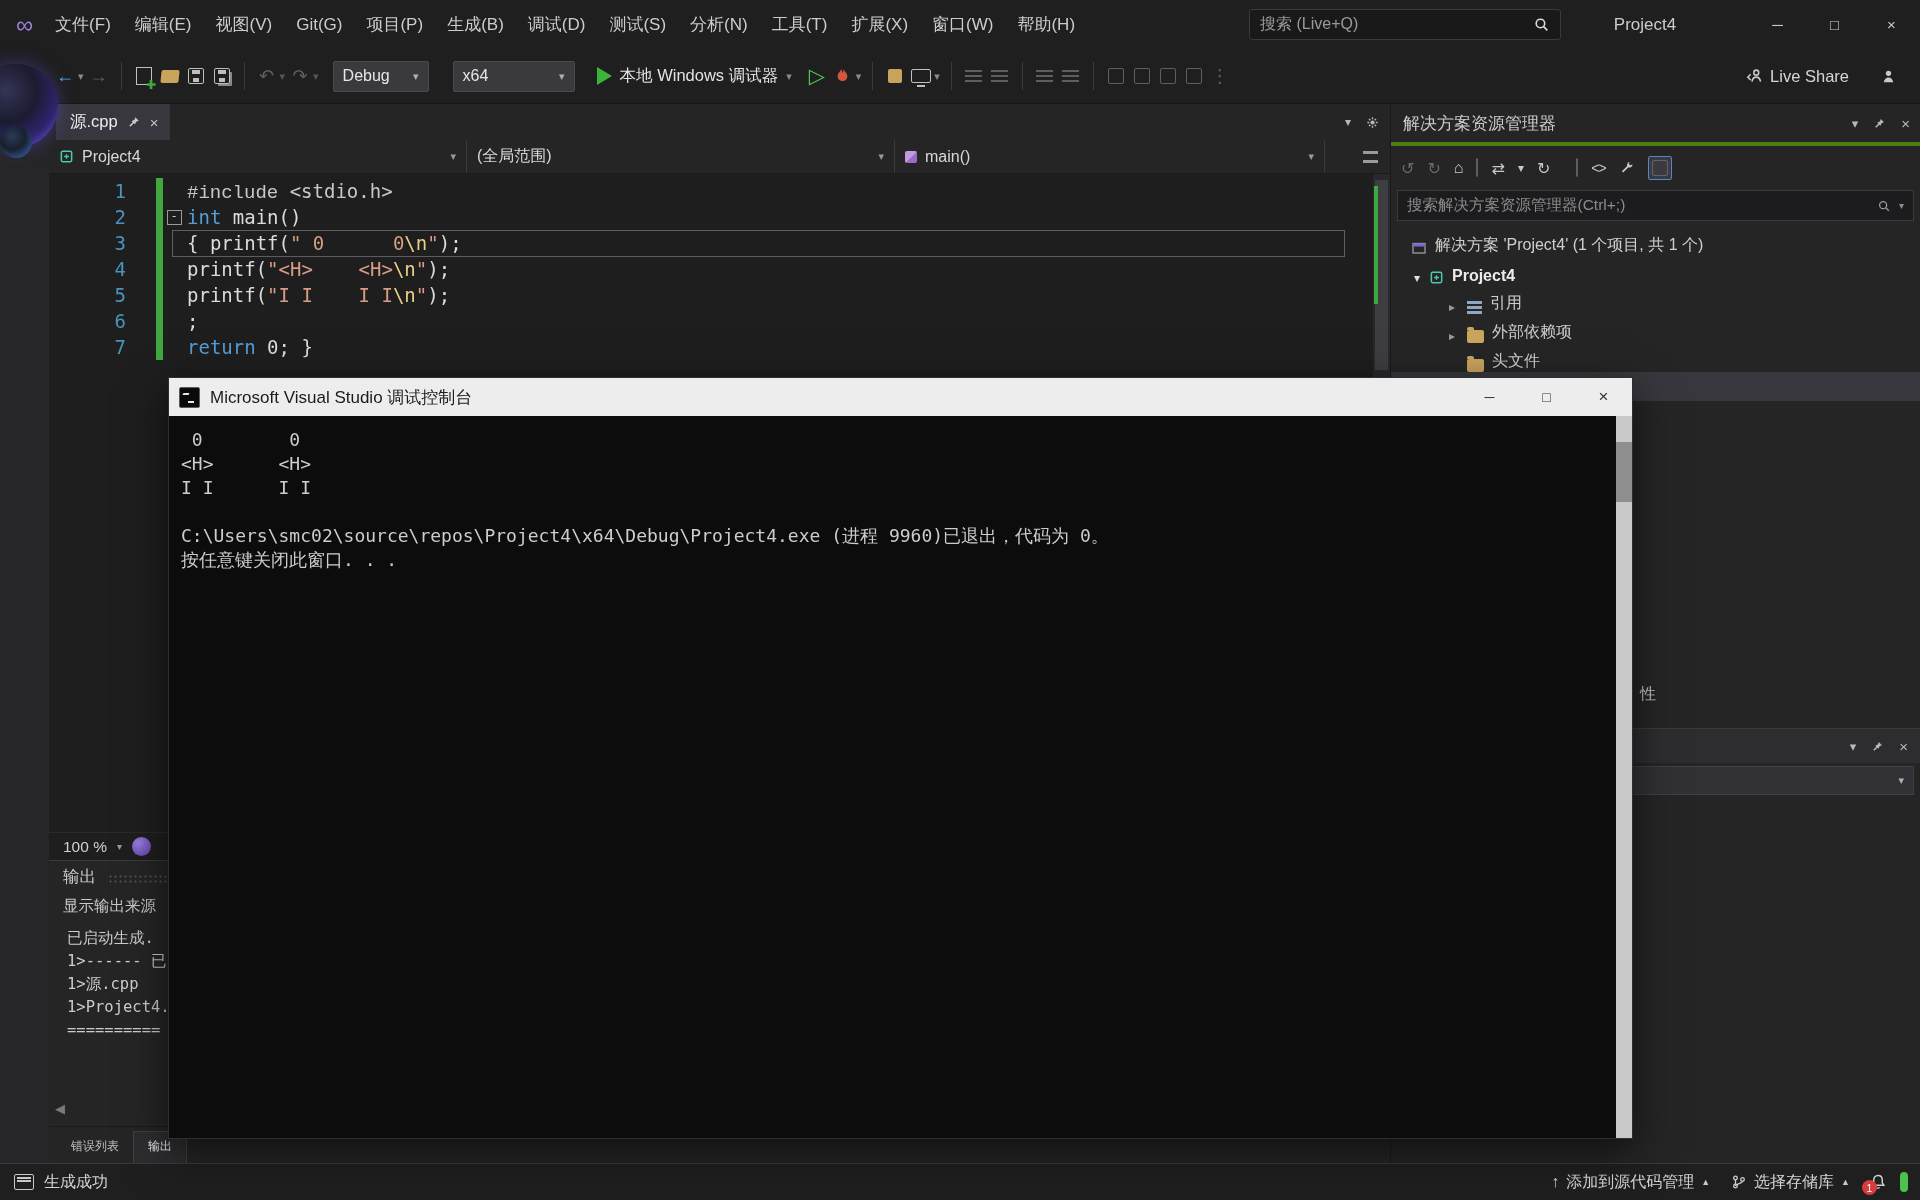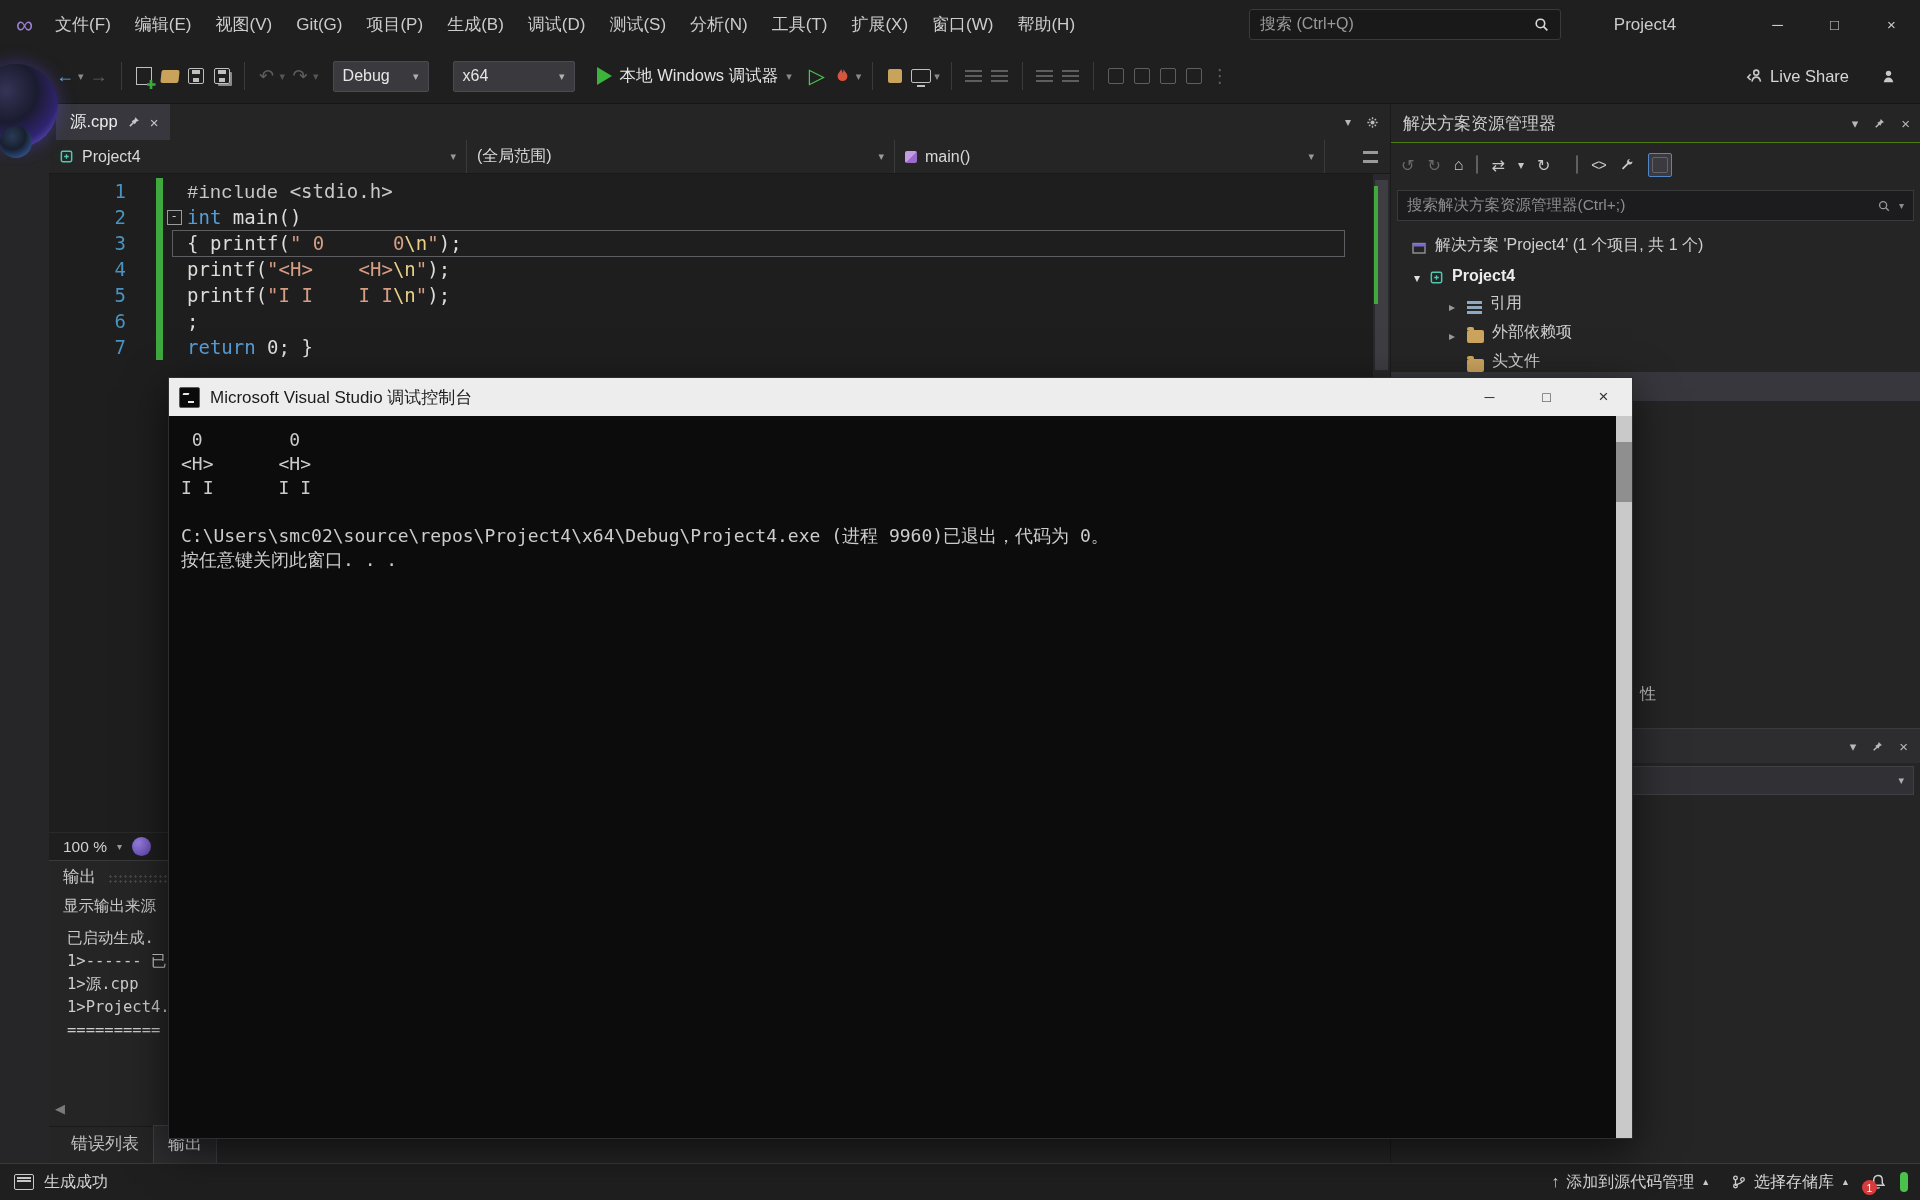--- a/index.html
+++ b/index.html
@@ -84,26 +84,26 @@
   .zoomrow{position:absolute;left:0;right:17px;top:728px;height:28px;background:#1E1E1E;display:flex;align-items:center;padding-left:14px;font-size:15.5px;color:#D0D0D0;gap:10px;border-top:1px solid #2A2A2A;box-sizing:border-box;}
   .i-acc{width:19px;height:19px;border-radius:50%;background:radial-gradient(circle at 35% 30%,#9A7FE0,#5B3FA8);}
   .outpanel{position:absolute;left:0;right:0;top:756px;height:266px;background:#252526;border-top:1px solid #3A3A3C;box-sizing:border-box;}
   .outhead{display:flex;align-items:center;height:32px;padding-left:14px;font-size:16.5px;color:#CCCCCC;gap:12px;}
   .dots{flex:0 0 980px;height:9px;background-image:radial-gradient(#454548 1.2px,transparent 1.2px);background-size:5px 5px;margin-top:3px;}
   .outsrc{padding-left:14px;font-size:15.5px;color:#C8C8C8;height:26px;display:flex;align-items:center;}
   .outlines{padding:8px 0 0 18px;font-family:"DejaVu Sans Mono","Liberation Mono",monospace;font-size:15.5px;line-height:23px;color:#CCCCCC;}
   .out-line{white-space:pre;}
   .outscroll{position:absolute;left:6px;bottom:10px;color:#7A7A7A;font-size:13px;}
   .btabs{position:absolute;left:0;right:0;top:1022px;height:37px;background:#252526;display:flex;align-items:flex-end;padding-left:8px;border-top:1px solid #1A1A1A;box-sizing:border-box;}
-  .btab{padding:6px 14px 8px;font-size:17px;color:#C0C0C0;}
+  .btab{padding:6px 14px 8px;font-size:12px;color:#C0C0C0;}
   .btab.active{background:#2D2D30;border:1px solid #3F3F46;border-bottom:none;color:#E8E8E8;}
 
   
   .rightpane{position:absolute;left:1390px;top:104px;right:0;bottom:37px;background:#252526;border-left:1px solid #1A1A1A;box-sizing:border-box;}
-  .se-head{display:flex;align-items:center;height:38px;padding:0 10px 0 12px;font-size:17px;color:#CCCCCC;border-bottom:1px solid #4d7c0f;}
+  .se-head{display:flex;align-items:center;height:38px;padding:0 10px 0 12px;font-size:17px;color:#CCCCCC;border-bottom:4px solid #4d7c0f;}
   .se-head .hicons{margin-left:auto;display:flex;align-items:center;gap:15px;color:#B8B8B8;font-size:13px;}
   .se-tools{display:flex;align-items:center;height:44px;gap:13px;padding:0 10px;color:#C8C8C8;font-size:16px;}
   .se-tools .dim{color:#6A6A6A;}
   .tool-active{border:1px solid #5286C9;background:#3A3A40;padding:3px;border-radius:2px;display:flex;}
   .se-search{position:absolute;left:6px;right:6px;top:86px;height:31px;background:#1C1C1E;border:1px solid #3A3A3C;display:flex;align-items:center;padding:0 9px;color:#8C8C8C;font-size:15.5px;box-sizing:border-box;gap:8px;}
   .se-search .right{margin-left:auto;display:flex;align-items:center;gap:8px;}
   .tree{position:absolute;left:0;right:0;top:123px;}
   .tree-row{display:flex;align-items:flex-end;height:29px;font-size:16px;color:#CFCFCF;}
   .tree-row.selected{background:#37373D;}
   .tr-sol{padding-left:20px;gap:8px;}
@@ -171,21 +171,21 @@
         <div class="menu-item">生成(B)</div>
         <div class="menu-item">调试(D)</div>
         <div class="menu-item">测试(S)</div>
         <div class="menu-item">分析(N)</div>
         <div class="menu-item">工具(T)</div>
         <div class="menu-item">扩展(X)</div>
         <div class="menu-item">窗口(W)</div>
         <div class="menu-item">帮助(H)</div>
       </div>
     <div class="search-box">
-      <span>搜索 (Ctrl+Q)</span>
+      <span>搜索 (Live+Q)</span>
       <svg class="mag" width="17" height="17" viewBox="0 0 16 16">
           <circle cx="7" cy="7" r="4" stroke="#DADADA" fill="none" stroke-width="1.5"></circle>
           <path d="M10 10l3.5 3.5" stroke="#DADADA" stroke-width="1.5"></path>
         </svg>
     </div>
     <div class="win-title">Project4</div>
     <div class="win-controls">
       <span class="wc">─</span>
       <span class="wc">□</span>
       <span class="wc">×</span>

